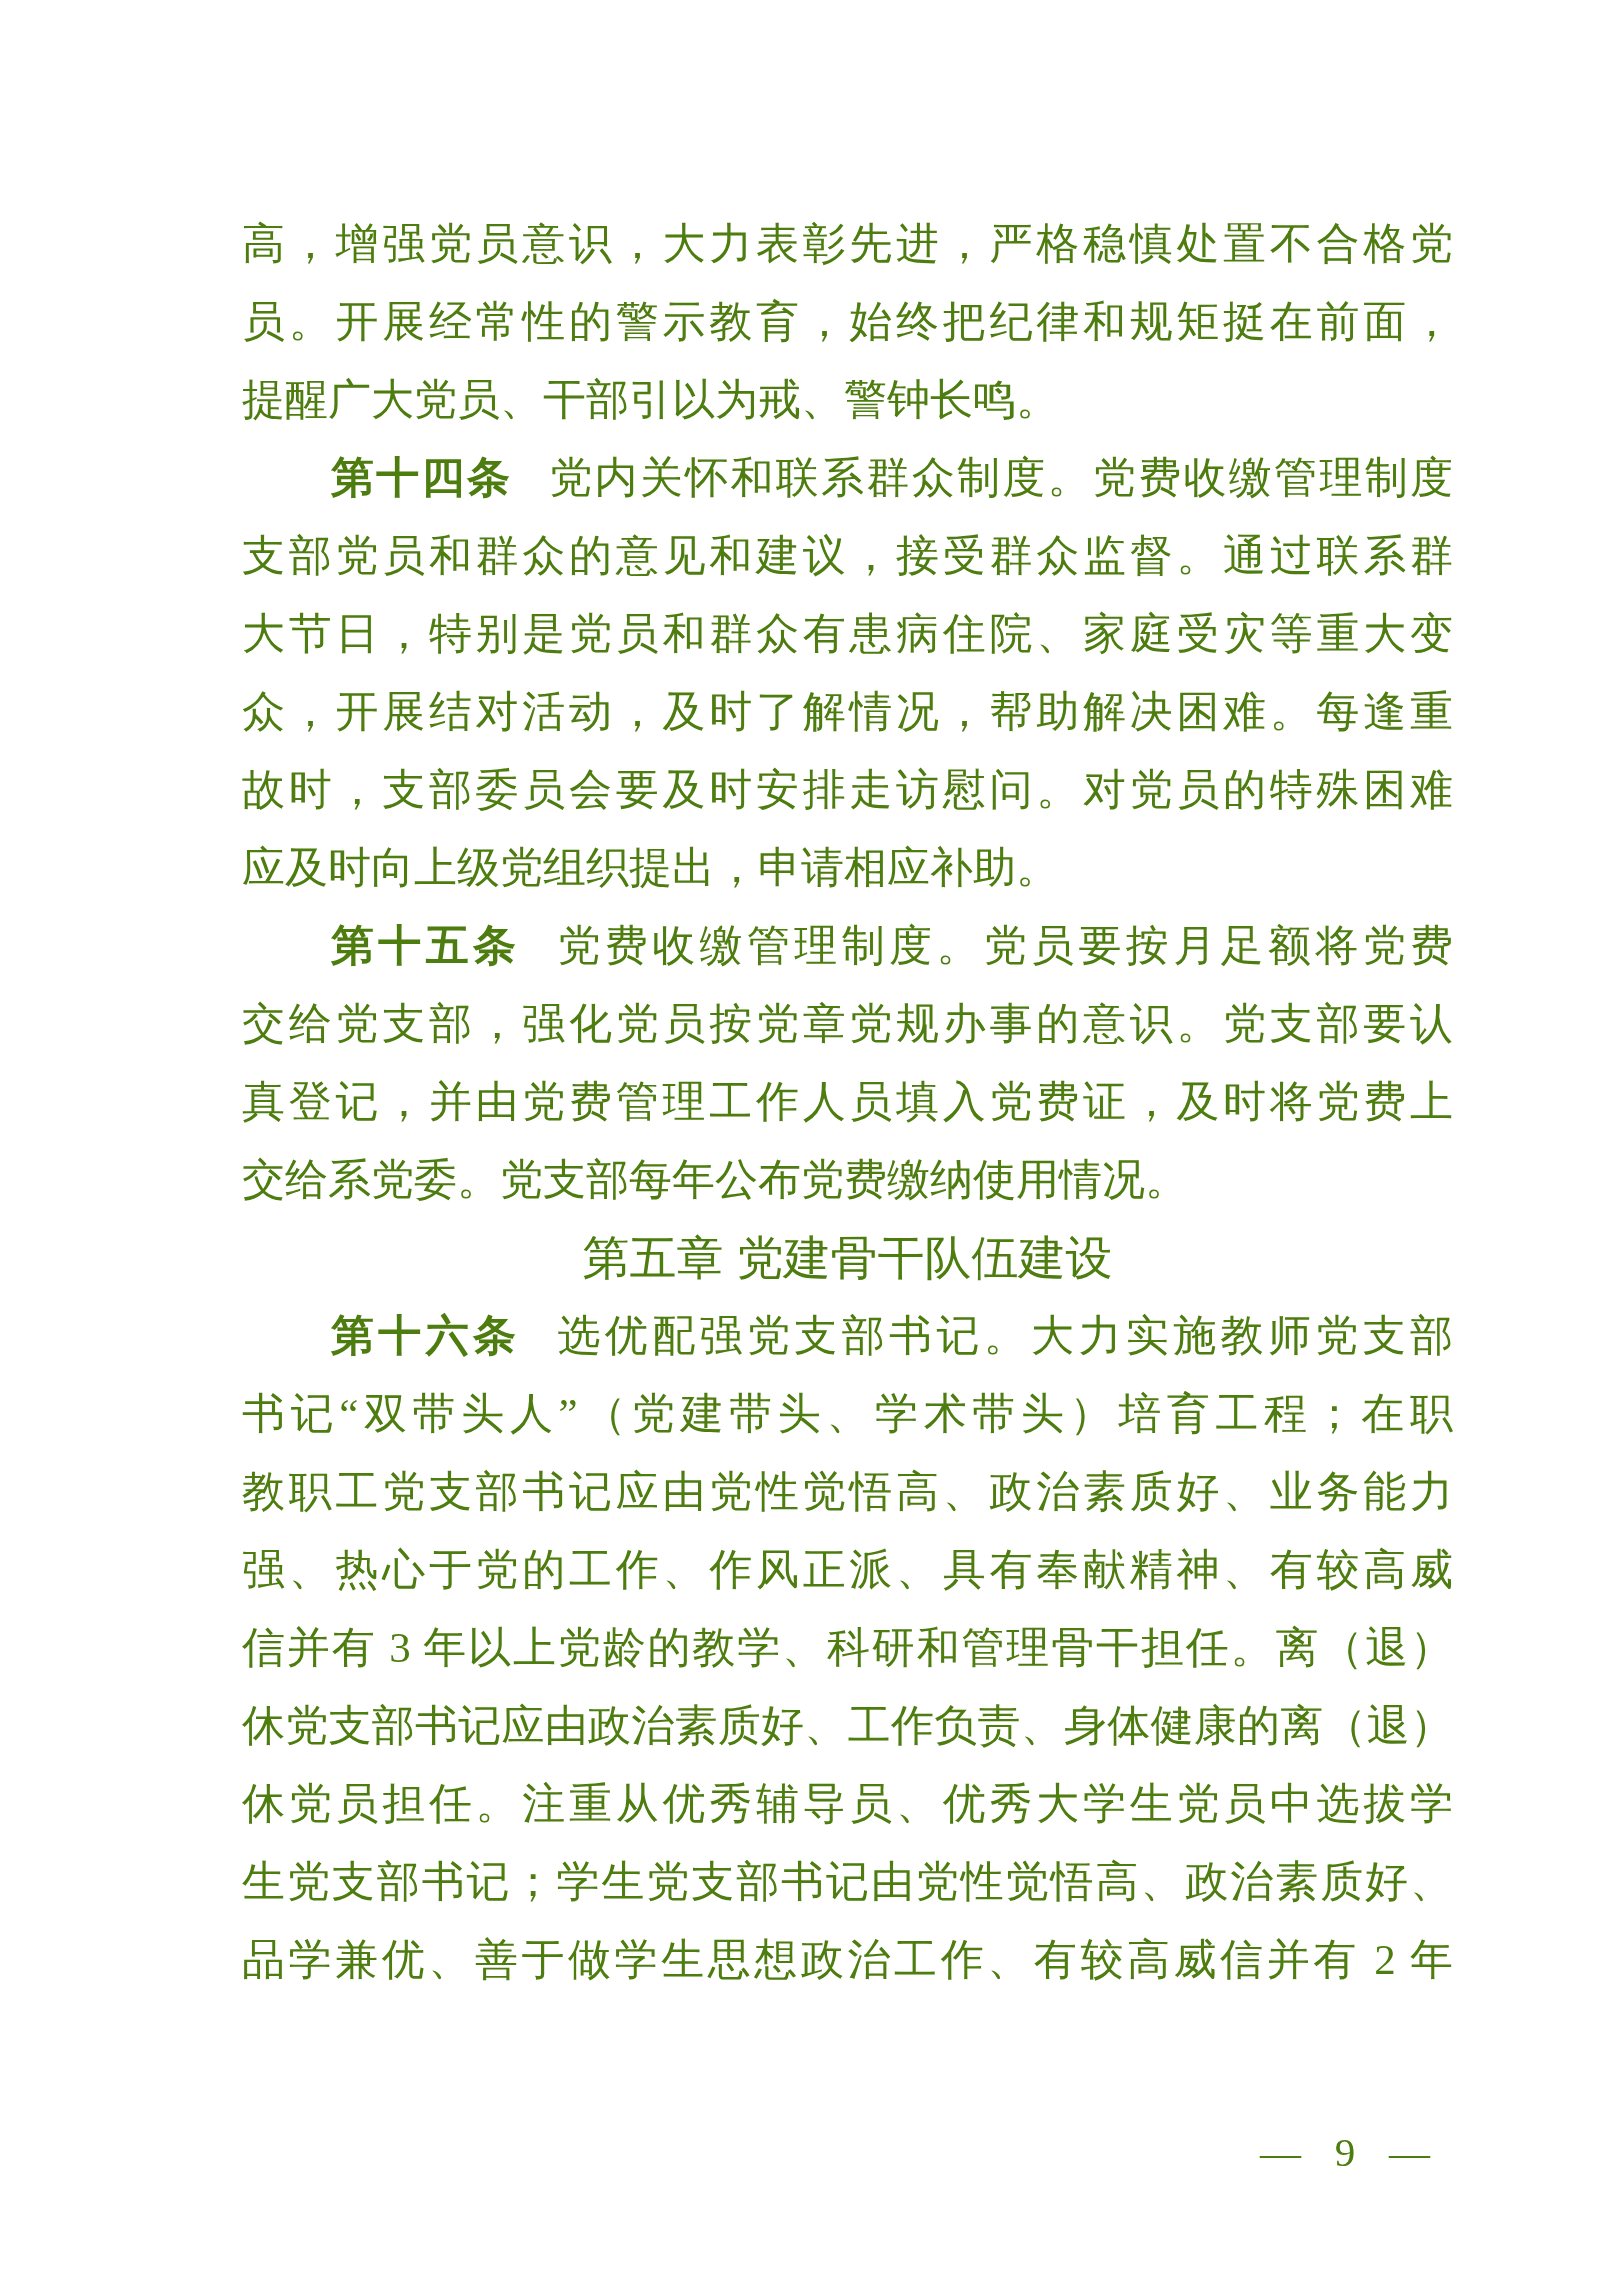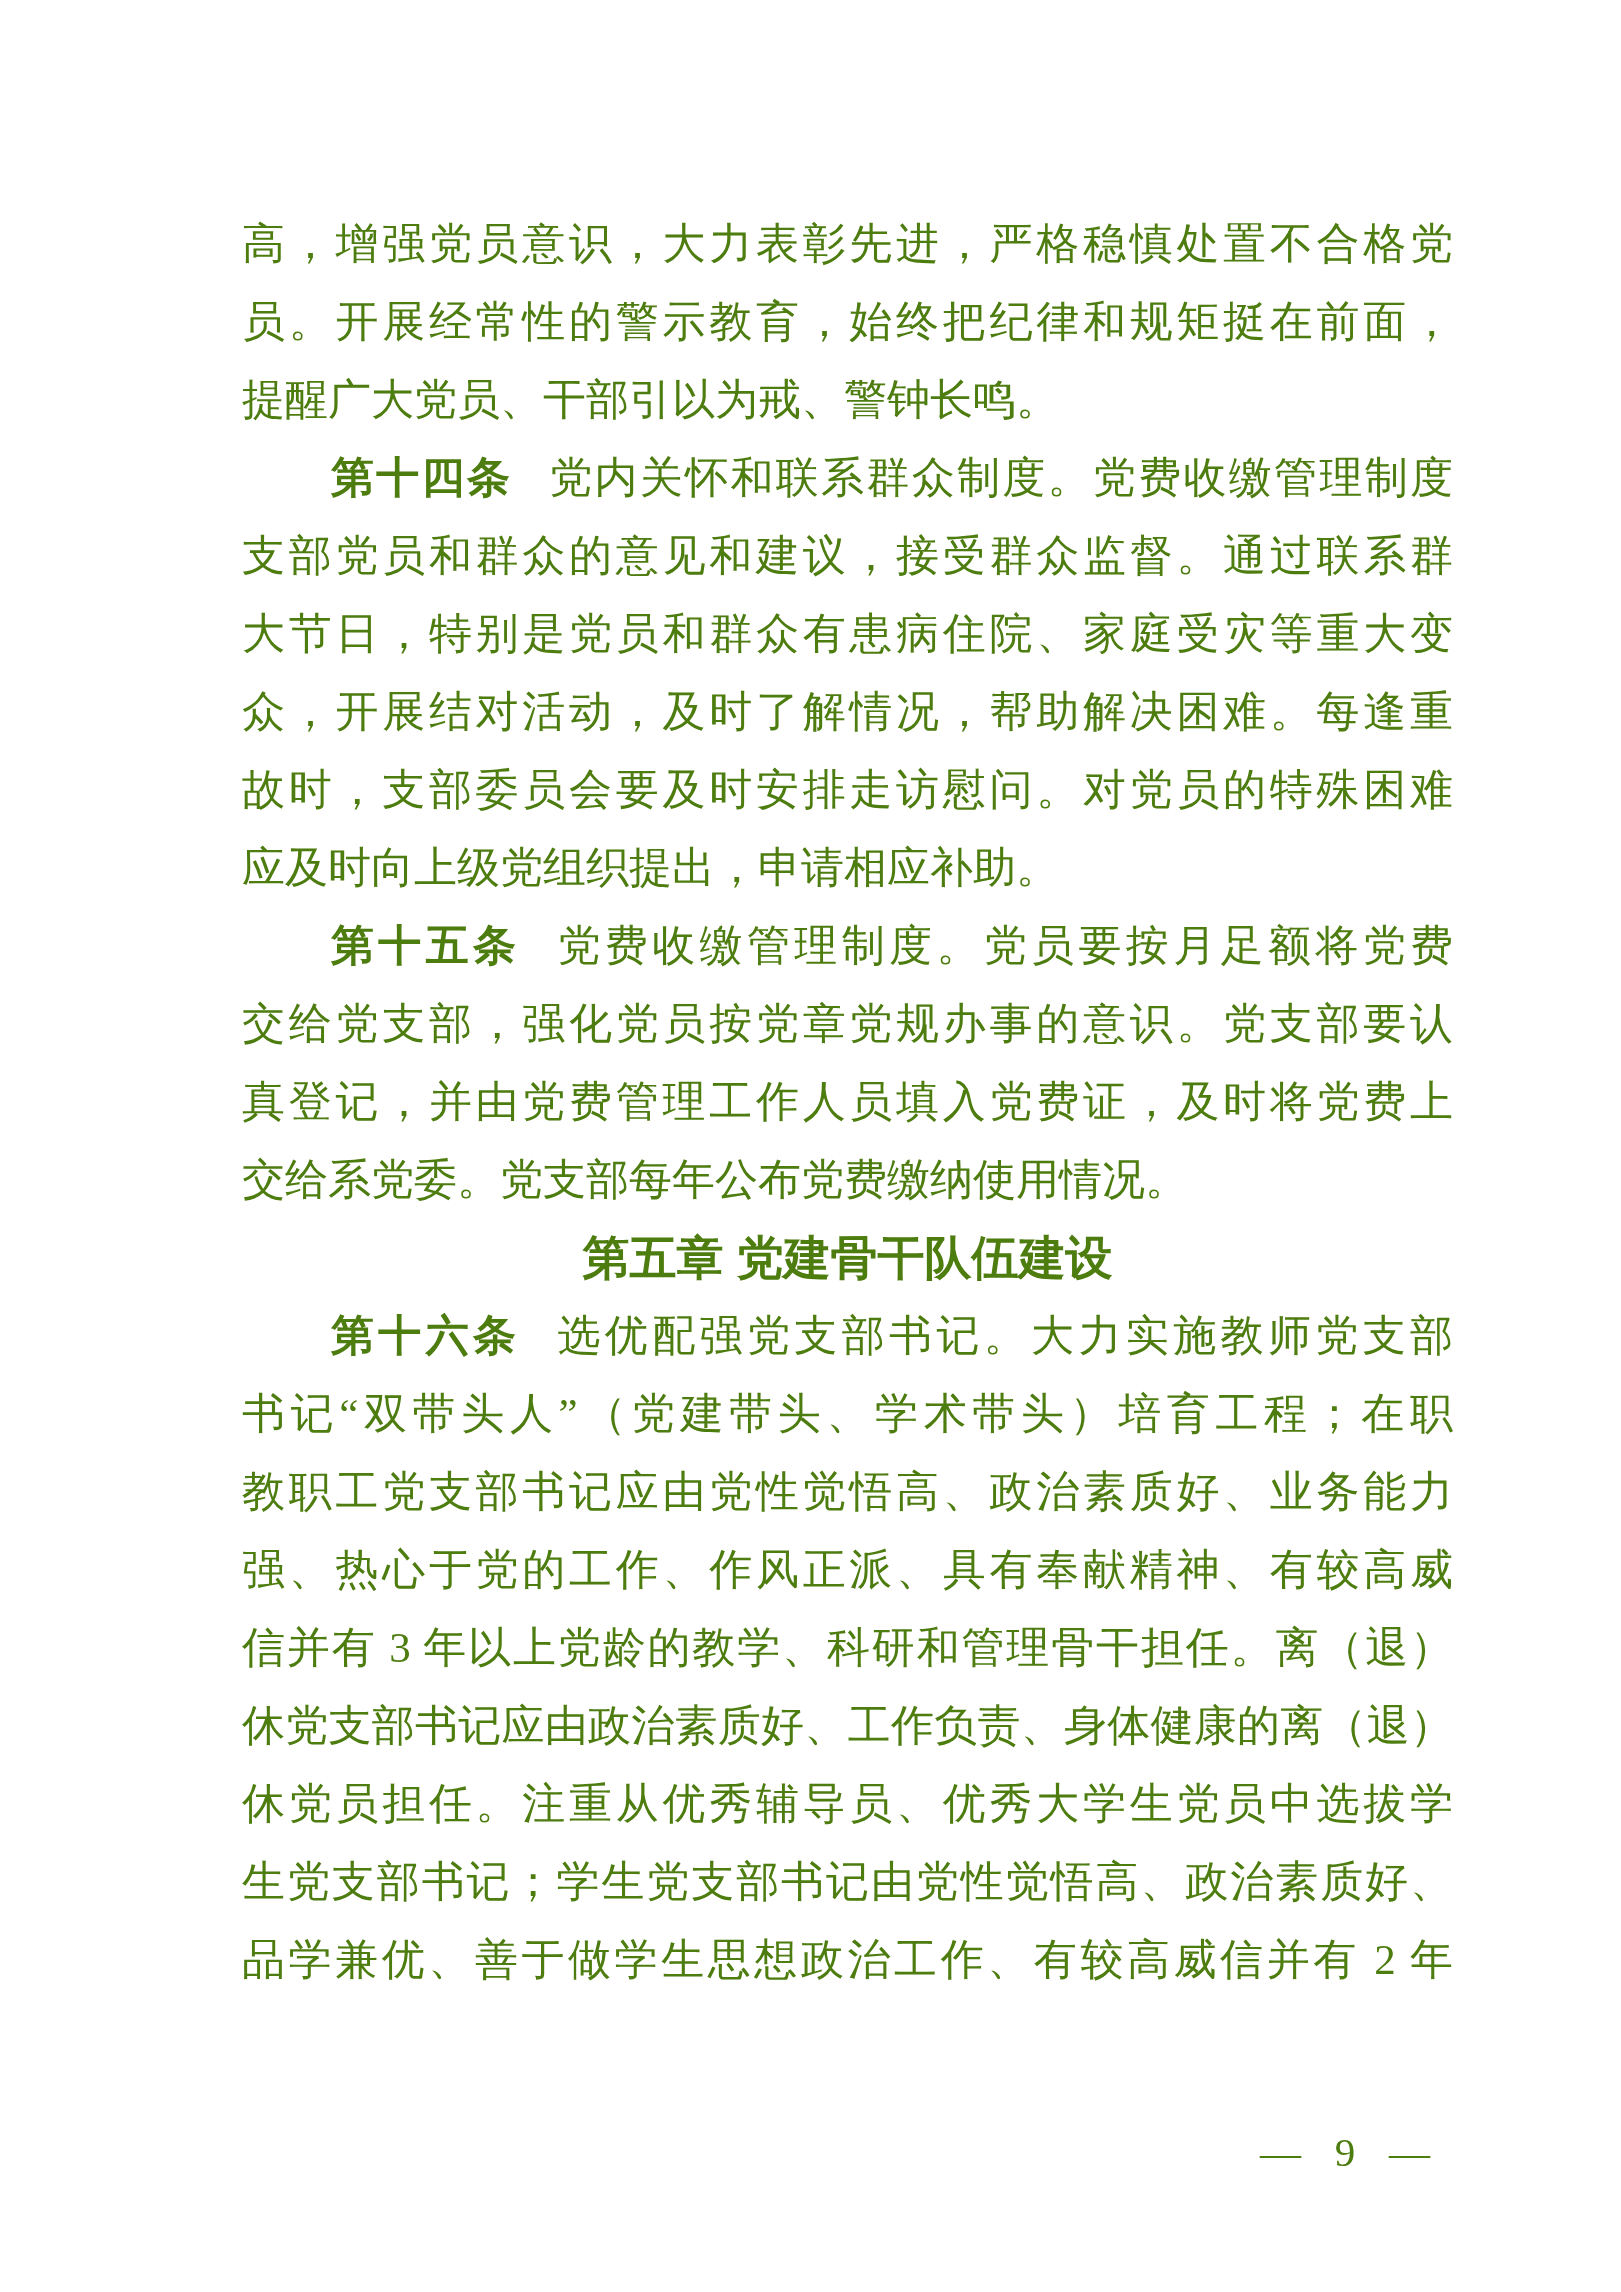--- a/index.html
+++ b/index.html
@@ -37,21 +37,21 @@
   .line.article-first {
     text-indent: 89px;
   }
   .article-label {
     font-family: Liberation Serif, serif;
     font-weight: 700;
     margin-right: 37px;
   }
   .chapter-heading {
     font-family: "Liberation Sans", "DejaVu Sans", sans-serif;
-    font-weight: 700;
+    font-weight: 400;
     font-size: 47px;
     line-height: 78px;
     height: 78px;
     text-align: center;
     text-align-last: center;
   }
   .page-footer {
     position: absolute;
     top: 2129px;
     right: 187px;

